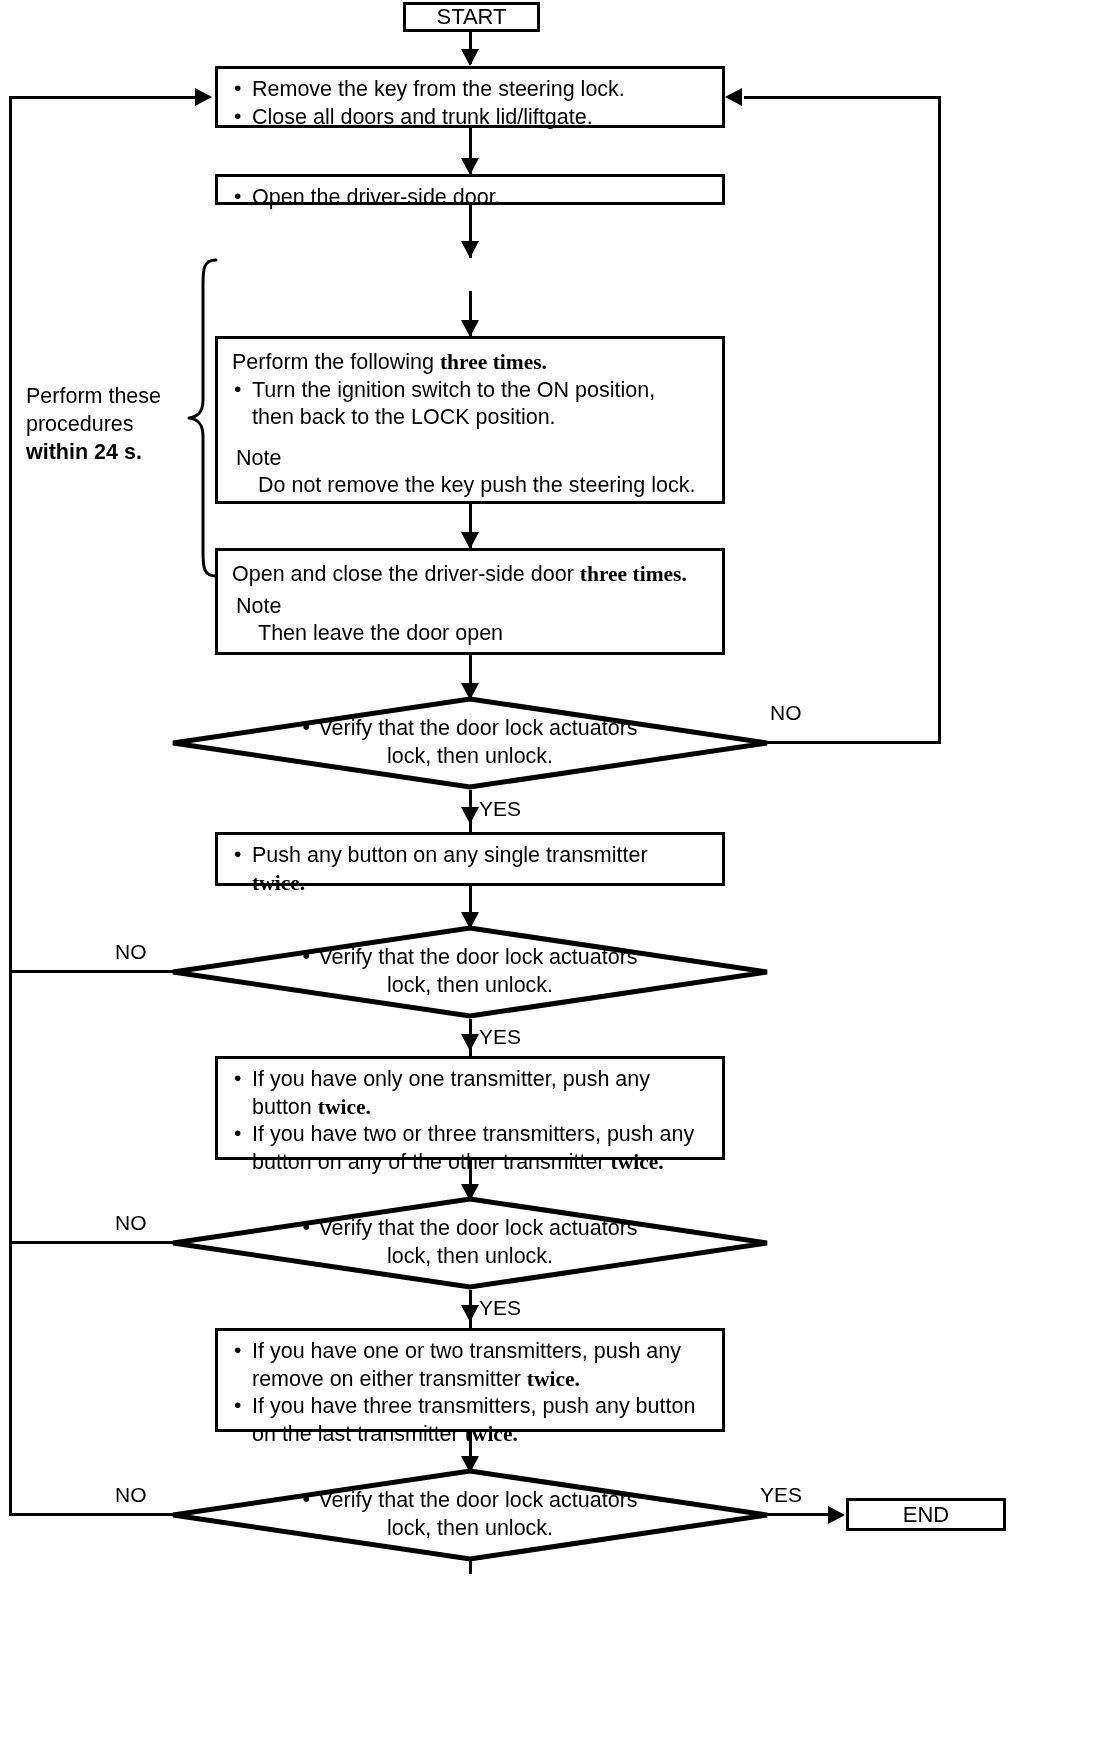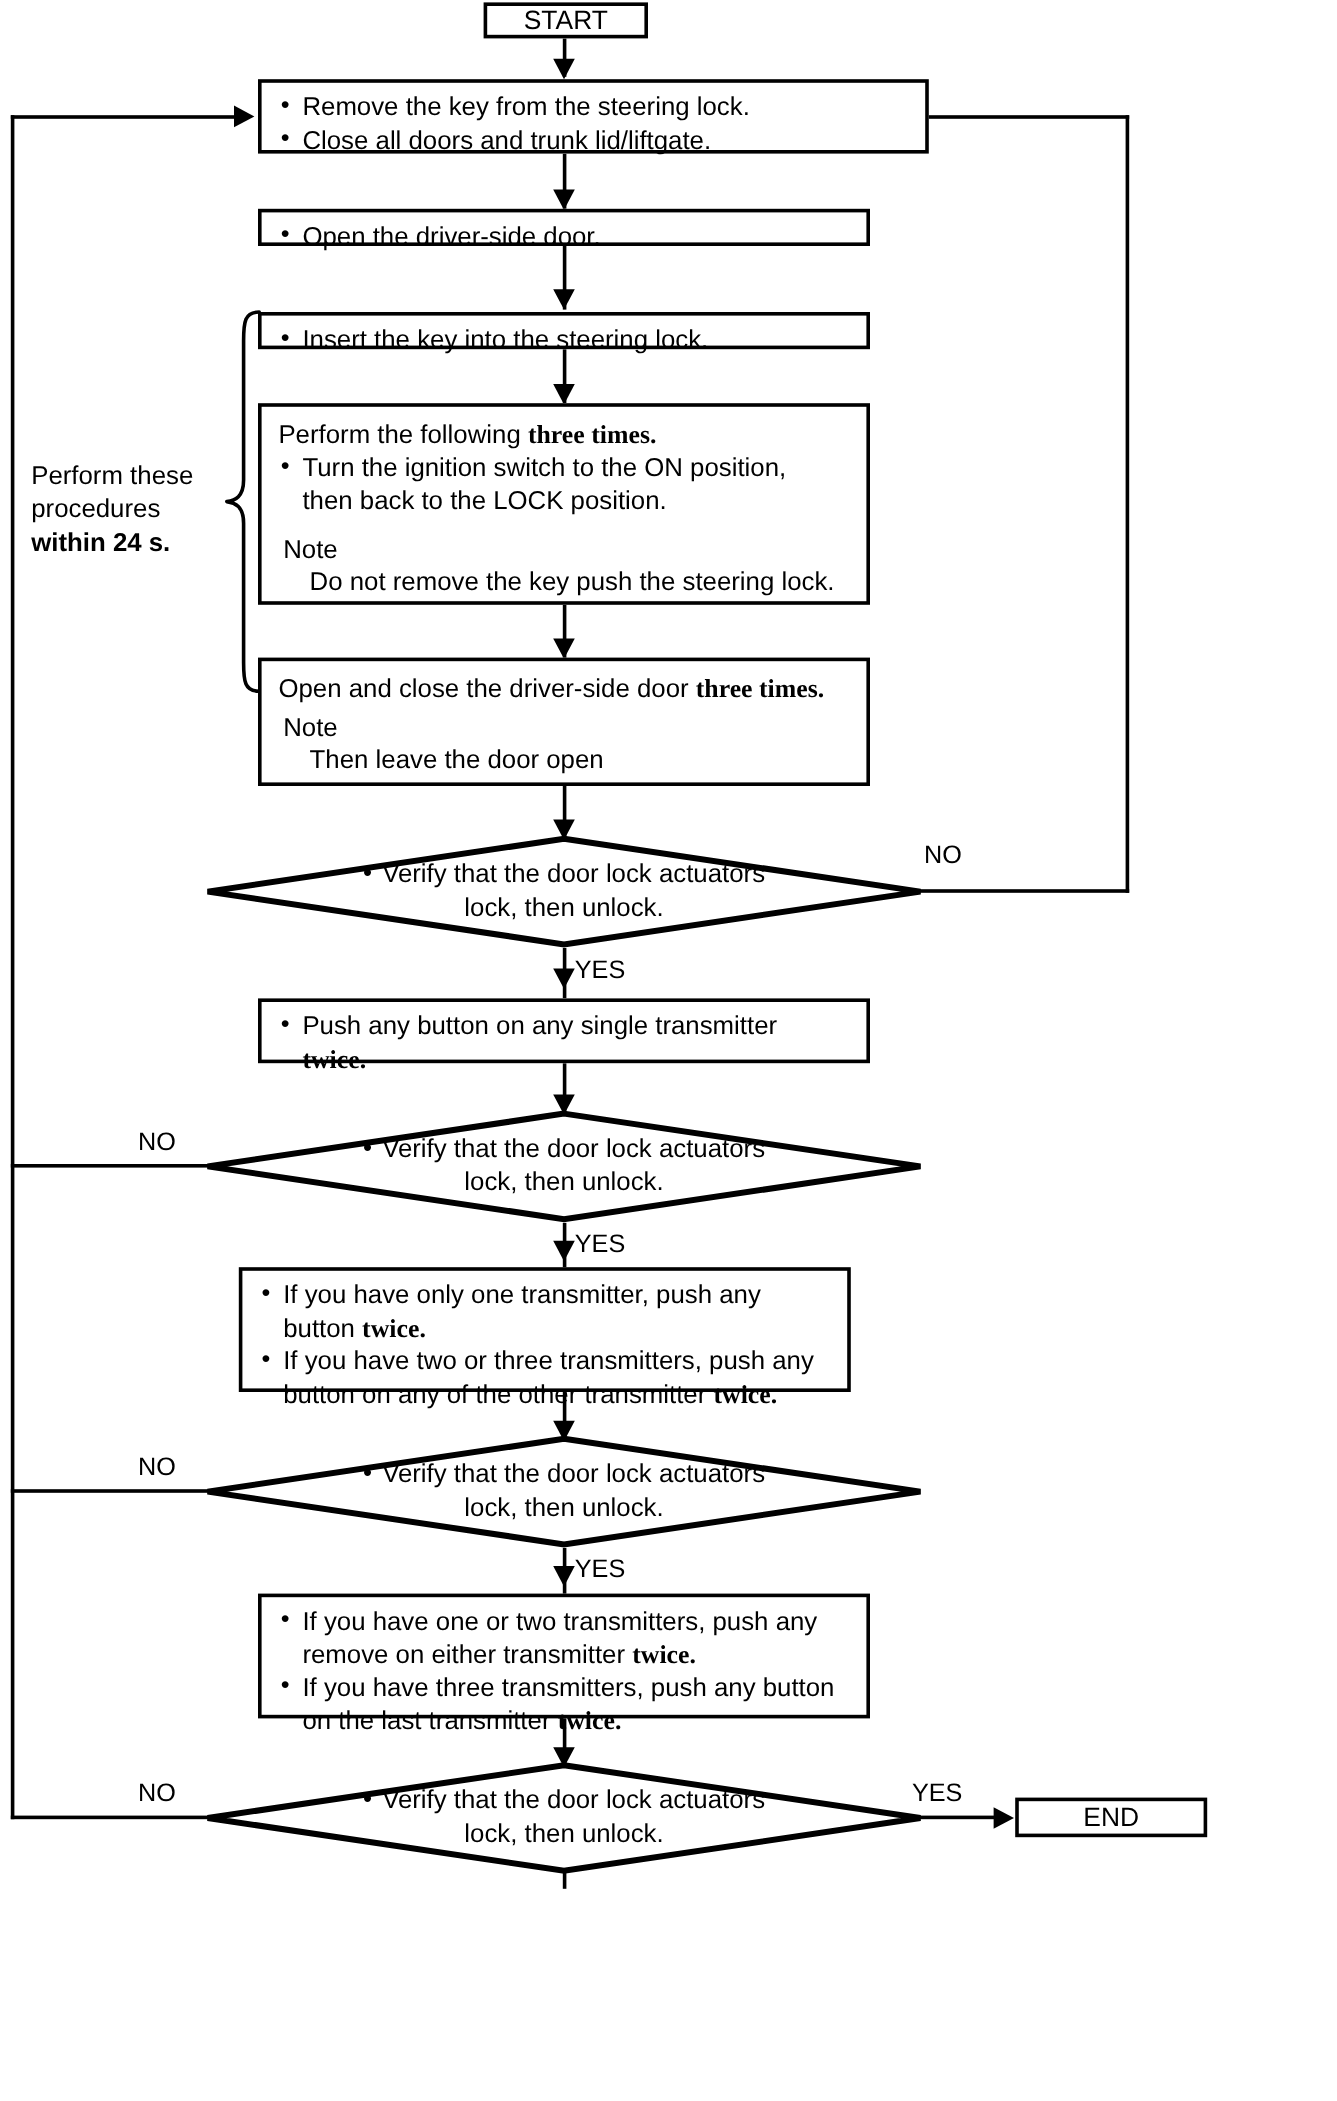--- a/index.html
+++ b/index.html
@@ -141,38 +141,35 @@
 
 <div id="canvas">
 
   <div class="terminal" style="left:403px; top:2px; width:137px; height:30px;">
     <span>START</span>
   </div>
 
   <div class="ln" style="left:469px; top:32px; width:3px; height:32px;"></div>
   <div class="arrow-down" style="left:461px; top:49px;"></div>
 
-  <div class="box box-pad" style="left:215px; top:66px; width:559px; height:62px;">
+  <div class="box box-pad" style="left:215px; top:66px; width:510px; height:62px;">
     <div class="bullet-line">Remove the key from  the steering lock.</div>
     <div class="bullet-line">Close all doors and trunk lid/liftgate.</div>
   </div>
 
   <div class="ln" style="left:469px; top:128px; width:3px; height:46px;"></div>
   <div class="arrow-down" style="left:461px; top:158px;"></div>
 
   <div class="box box-pad" style="left:215px; top:174px; width:510px; height:31px;">
     <div class="bullet-line">Open the driver-side door.</div>
   </div>
 
   <div class="ln" style="left:469px; top:205px; width:3px; height:53px;"></div>
   <div class="arrow-down" style="left:461px; top:241px;"></div>
 
-  <div class="box box-pad" style="left:215px; top:260px; width:510px; height:31px;">
-    <div class="bullet-line">Insert the key into the steering lock.</div>
-  </div>
 
   <div class="ln" style="left:469px; top:291px; width:3px; height:45px;"></div>
   <div class="arrow-down" style="left:461px; top:320px;"></div>
 
   <div class="box box-pad" style="left:215px; top:336px; width:510px; height:168px; padding-top:10px;">
     <div class="plain-line"><span>Perform the following </span><b>three times.</b></div>
     <div class="bullet-line">Turn the ignition switch to the ON position,</div>
     <div class="cont-line">then back to the LOCK position.</div>
     <div class="spacer"></div>
     <div class="plain-line" style="padding-left:4px;">Note</div>
@@ -240,21 +237,21 @@
     </div>
   </div>
 
   <div class="ln" style="left:9px; top:970px; width:165px; height:3px;"></div>
   <div class="lbl" style="left:115px; top:940px;">NO</div>
 
   <div class="ln" style="left:469px; top:1019px; width:3px; height:40px;"></div>
   <div class="arrow-down" style="left:461px; top:1034px;"></div>
   <div class="lbl" style="left:479px; top:1025px;">YES</div>
 
-  <div class="box box-pad" style="left:199px; top:1056px; width:510px; height:104px;">
+  <div class="box box-pad" style="left:215px; top:1056px; width:510px; height:104px;">
     <div class="bullet-line">If you have only one transmitter, push any</div>
     <div class="cont-line"><span>button </span><b>twice.</b></div>
     <div class="bullet-line">If you have two or three transmitters, push any</div>
     <div class="cont-line"><span>button on any of the other transmitter </span><b>twice.</b></div>
   </div>
 
   <div class="ln" style="left:469px; top:1160px; width:3px; height:42px;"></div>
   <div class="arrow-down" style="left:461px; top:1184px;"></div>
 
   <div class="diamond" style="left:170px; top:1196px; width:600px; height:94px;">

